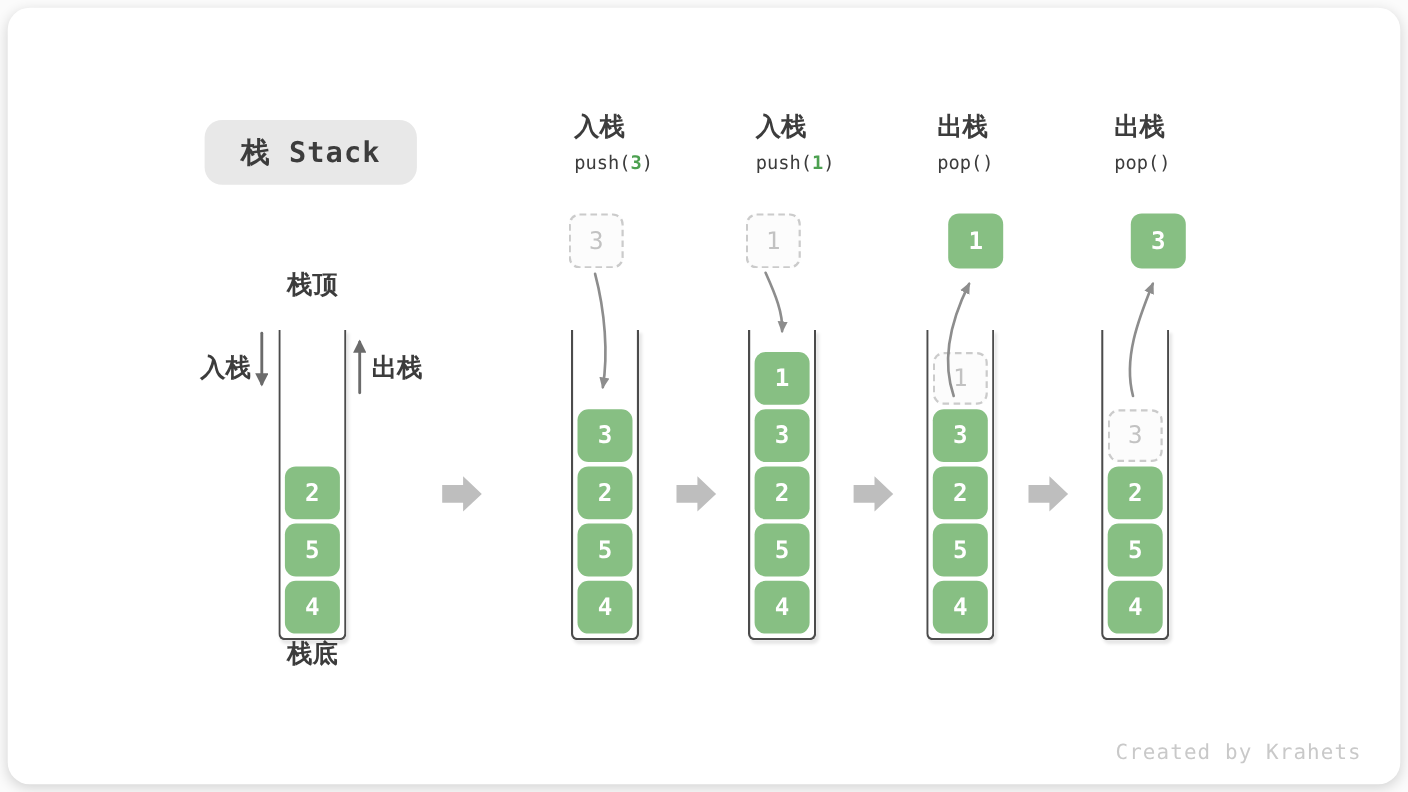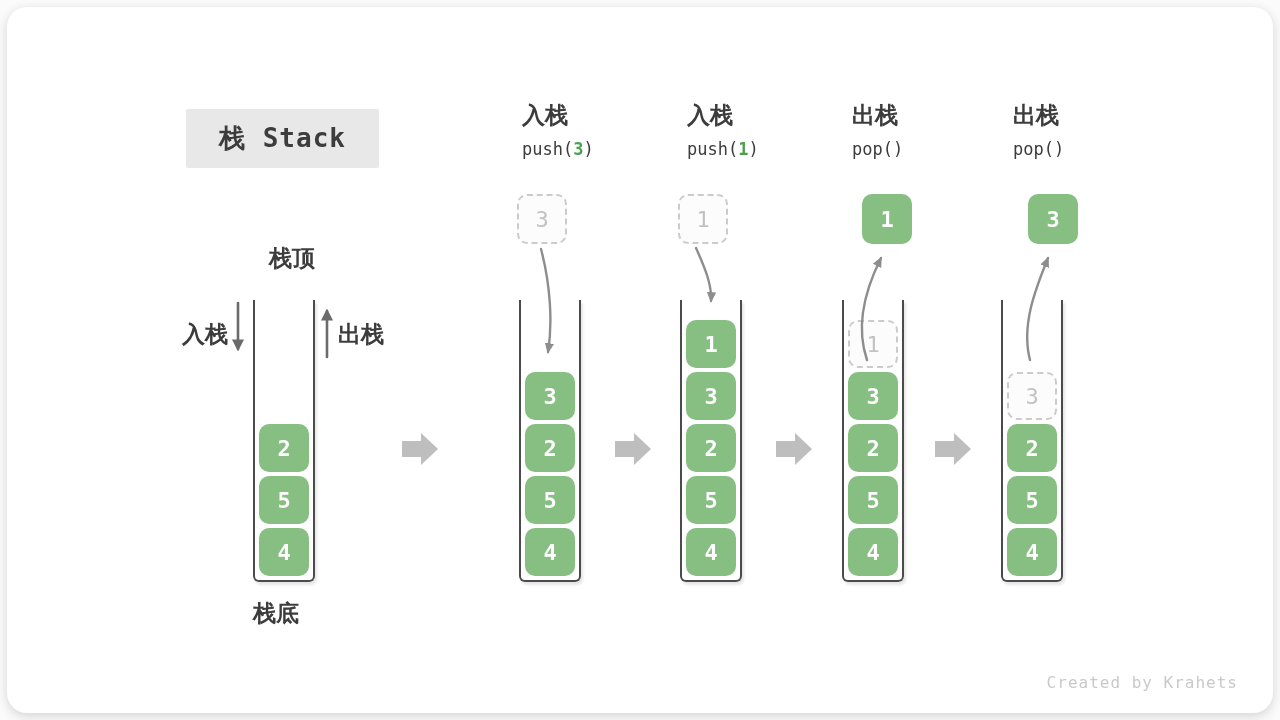--- a/index.html
+++ b/index.html
@@ -15,28 +15,28 @@
     font-family:"Liberation Sans",sans-serif;
   }
   .card-bg{
     position:absolute;left:7px;top:7px;right:7px;bottom:7px;
     background:var(--card-bg);border-radius:20px;
     box-shadow:0 3px 12px rgba(0,0,0,0.16);
   }
   .abs{position:absolute;}
   .badge{
     left:186px;top:109px;width:193px;height:59px;
-    background:var(--badge-bg);border-radius:2px;
+    background:var(--badge-bg);border-radius:16px;
     display:flex;align-items:center;justify-content:center;
     font-family:"DejaVu Sans Mono",monospace;font-size:26px;font-weight:600;
     color:var(--text-dark);letter-spacing:1px;z-index:6;
   }
   .cjk{font-weight:700;font-size:23px;color:var(--text-dark);z-index:6;}
-  .label-stack-top{left:253px;top:243px;width:62px;text-align:right;}
-  .label-stack-bottom{left:253px;top:598px;width:62px;text-align:left;}
+  .label-stack-top{left:253px;top:243px;width:62px;text-align:center;}
+  .label-stack-bottom{left:253px;top:579px;width:62px;text-align:center;}
   .label-push-side{left:182px;top:319px;}
   .label-pop-side{left:338px;top:319px;}
   .op{top:100px;z-index:6;}
   .op .op-name{font-weight:700;font-size:23px;color:var(--text-dark);margin-bottom:8px;}
   .op .code{font-family:"DejaVu Sans Mono",monospace;font-size:17px;color:var(--text-dark);}
   .op .code .arg{color:var(--code-green);font-weight:700;}
   .stack{
     top:300px;width:62px;height:282px;box-sizing:border-box;z-index:4;
     border-left:2px solid var(--wall);border-right:2px solid var(--wall);
     border-bottom:2px solid var(--wall);border-radius:0 0 6px 6px;
@@ -61,21 +61,21 @@
   }
   .float.ghosty{background:#fcfcfc;border:2px dashed var(--ghost-border);color:var(--ghost-text);}
   .float.solid{background:var(--cell-green);color:#ffffff;font-weight:700;}
   svg.arrows{position:absolute;left:0;top:0;z-index:5;pointer-events:none;}
   .thin{stroke:var(--arrow-gray);stroke-width:2.4;fill:none;stroke-linecap:round;}
   .thick{stroke:var(--side-arrow);stroke-width:2.6;fill:none;stroke-linecap:round;}
   .block{fill:var(--block-arrow);}
   .head-thin{fill:var(--arrow-gray);}
   .head-solid{fill:var(--side-arrow);}
   .watermark{
-    right:42px;top:673px;font-family:"DejaVu Sans Mono",monospace;font-size:16px;
+    right:42px;top:673px;font-family:"DejaVu Sans Mono",monospace;font-size:19px;
     color:var(--watermark);letter-spacing:1px;z-index:6;
   }
 </style>
 </head>
 <body>
 
 <div class="card-bg"></div>
 
 <div class="abs badge">
   <span>栈 Stack</span>

